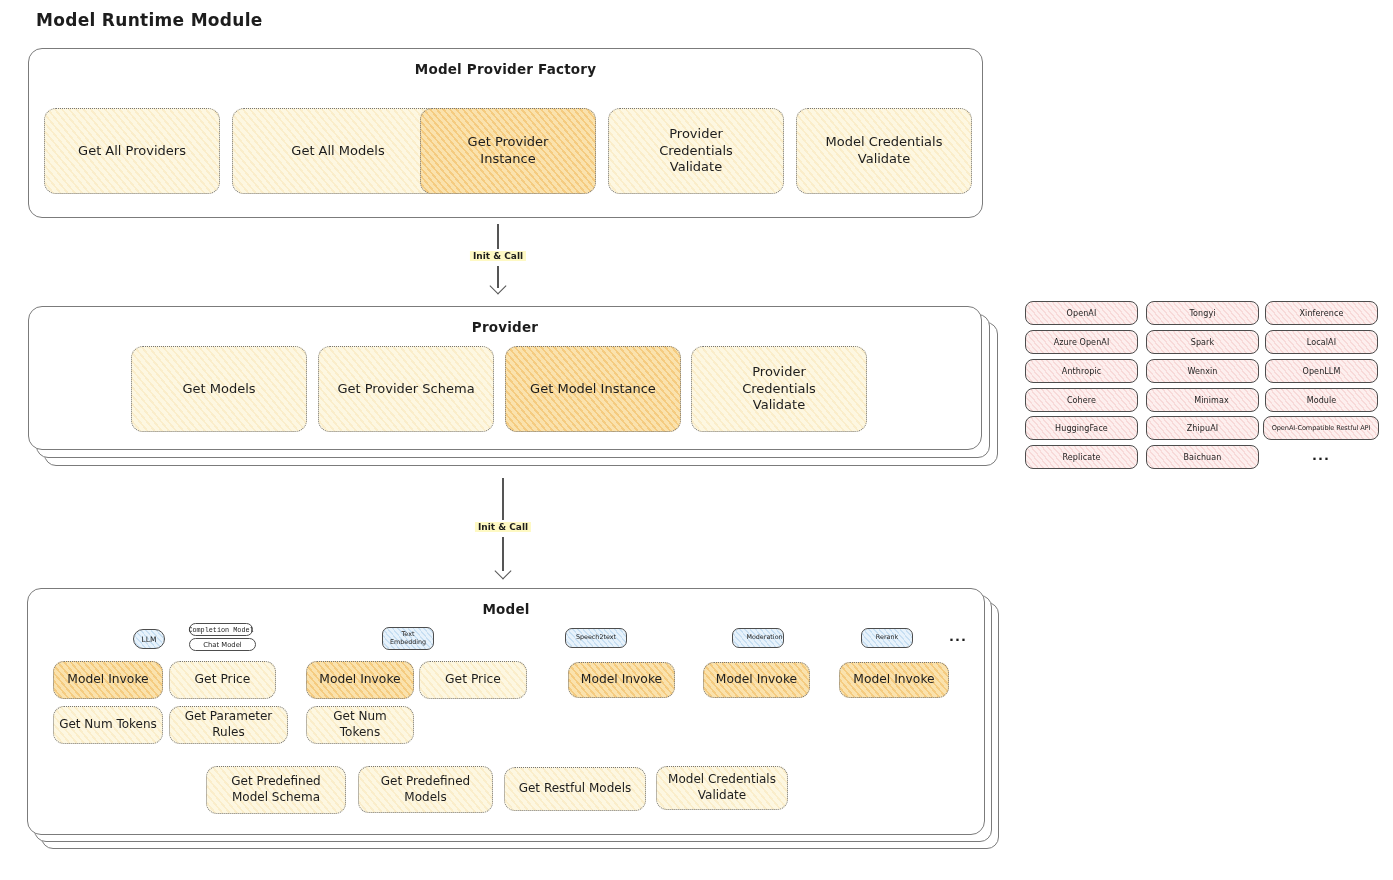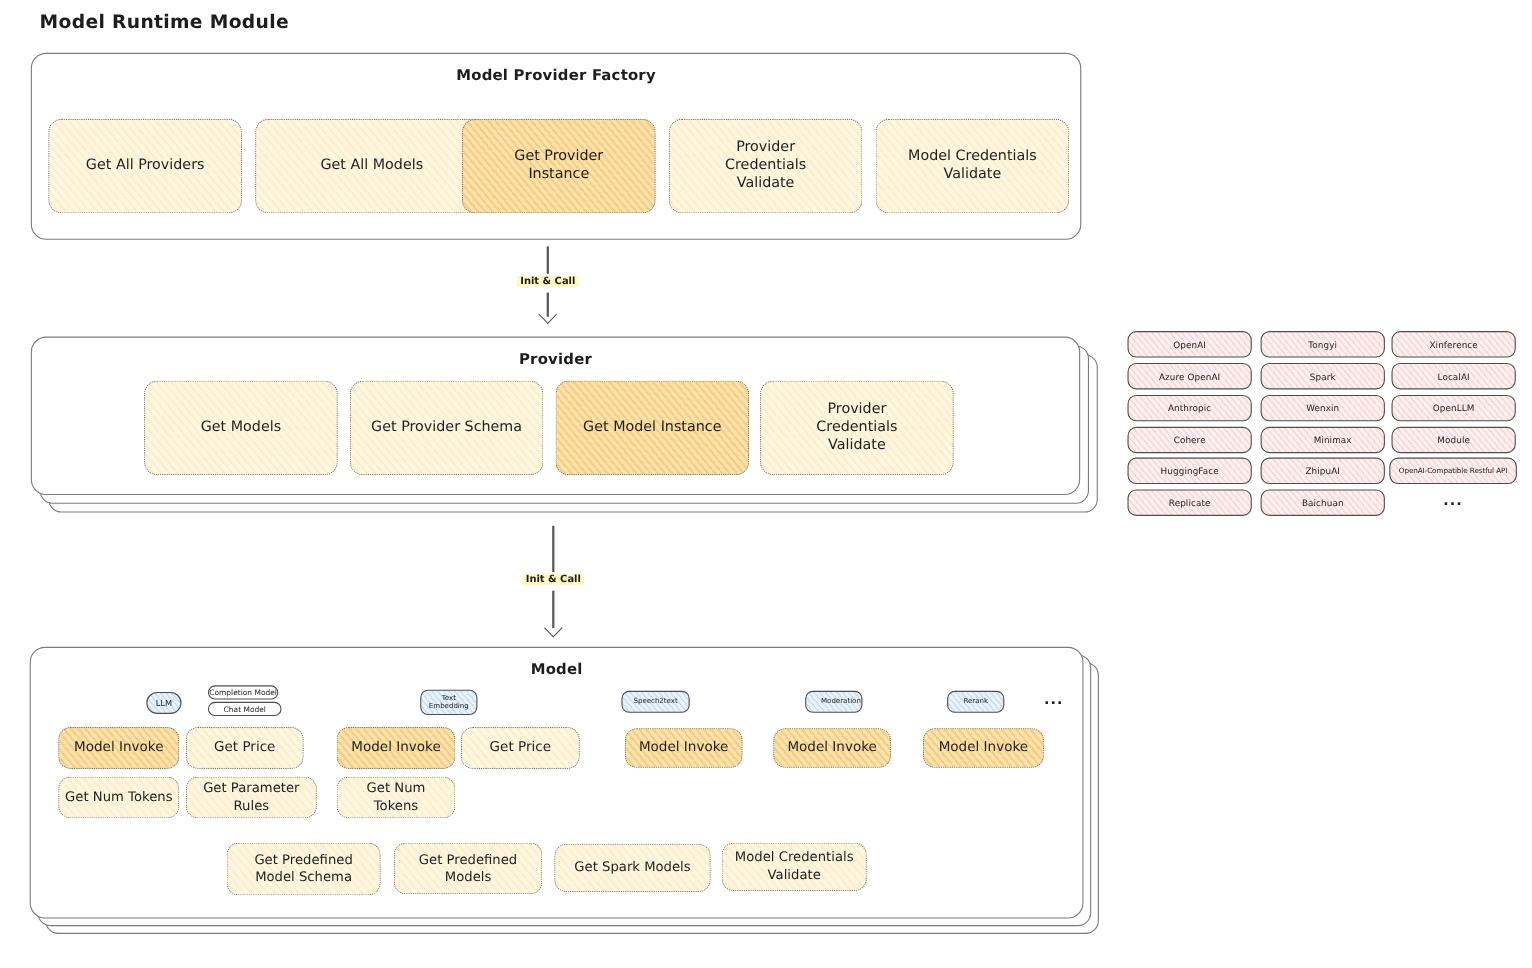--- a/index.html
+++ b/index.html
@@ -154,21 +154,21 @@
     <div class="aline" style="left:502px; top:537px; height:34px;"></div>
     <div class="ahead" style="left:497px; top:565px;"></div>
   </div>
 
   <div class="frame" style="left:41px; top:602px; width:958px; height:247px; border-radius:12px;"></div>
   <div class="frame" style="left:34px; top:595px; width:958px; height:247px; border-radius:12px;"></div>
   <div class="frame" style="left:27px; top:588px; width:958px; height:247px;">
     <div class="frame-title">Model</div>
 
     <div class="tag" style="left:105px; top:40px; width:32px; height:20px; font-size:7.5px;border-radius:10px;">LLM</div>
-    <div class="tag-white" style="left:161px; top:34px; width:64px; height:13px;">Completion Model</div>
+    <div class="tag-white" style="left:161px; top:34px; width:64px; height:13px;font-family:Liberation Mono, monospace;">Completion Model</div>
     <div class="tag-white" style="left:161px; top:49px; width:67px; height:13px;">Chat Model</div>
     <div class="tag" style="left:354px; top:38px; width:52px; height:23px; padding:0 6px;">Text Embedding</div>
     <div class="tag" style="left:537px; top:39px; width:62px; height:20px;">Speech2text</div>
     <div class="tag" style="left:704px; top:39px; width:52px; height:20px;padding-left:13px;">Moderation</div>
     <div class="tag" style="left:833px; top:39px; width:52px; height:20px;">Rerank</div>
     <div class="ellipsis" style="left:921px; top:40px;">...</div>
 
     <div class="btn btn-sm fill-orange" style="left:25px; top:72px; width:110px; height:38px;">Model Invoke</div>
     <div class="btn btn-sm fill-yellow" style="left:141px; top:72px; width:107px; height:38px;">Get Price</div>
     <div class="btn btn-sm fill-yellow" style="left:25px; top:117px; width:110px; height:38px; font-size:12px;">Get Num Tokens</div>
@@ -177,17 +177,17 @@
     <div class="btn btn-sm fill-orange" style="left:278px; top:72px; width:108px; height:38px;">Model Invoke</div>
     <div class="btn btn-sm fill-yellow" style="left:391px; top:72px; width:108px; height:38px;">Get Price</div>
     <div class="btn btn-sm fill-yellow" style="left:278px; top:117px; width:108px; height:38px; font-size:12px;">Get Num Tokens</div>
 
     <div class="btn btn-sm fill-orange" style="left:540px; top:73px; width:107px; height:36px;">Model Invoke</div>
     <div class="btn btn-sm fill-orange" style="left:675px; top:73px; width:107px; height:36px;">Model Invoke</div>
     <div class="btn btn-sm fill-orange" style="left:811px; top:73px; width:110px; height:36px;">Model Invoke</div>
 
     <div class="btn btn-bottom fill-yellow" style="left:178px; top:177px; width:140px; height:48px;">Get Predefined Model Schema</div>
     <div class="btn btn-bottom fill-yellow" style="left:330px; top:177px; width:135px; height:47px;">Get Predefined Models</div>
-    <div class="btn btn-bottom fill-yellow" style="left:476px; top:178px; width:142px; height:44px;">Get Spark Models</div>
+    <div class="btn btn-bottom fill-yellow" style="left:476px; top:178px; width:142px; height:44px;">Get Restful Models</div>
     <div class="btn btn-bottom fill-yellow" style="left:628px; top:177px; width:132px; height:44px;">Model Credentials Validate</div>
   </div>
 
 </div>
 
 </body></html>

